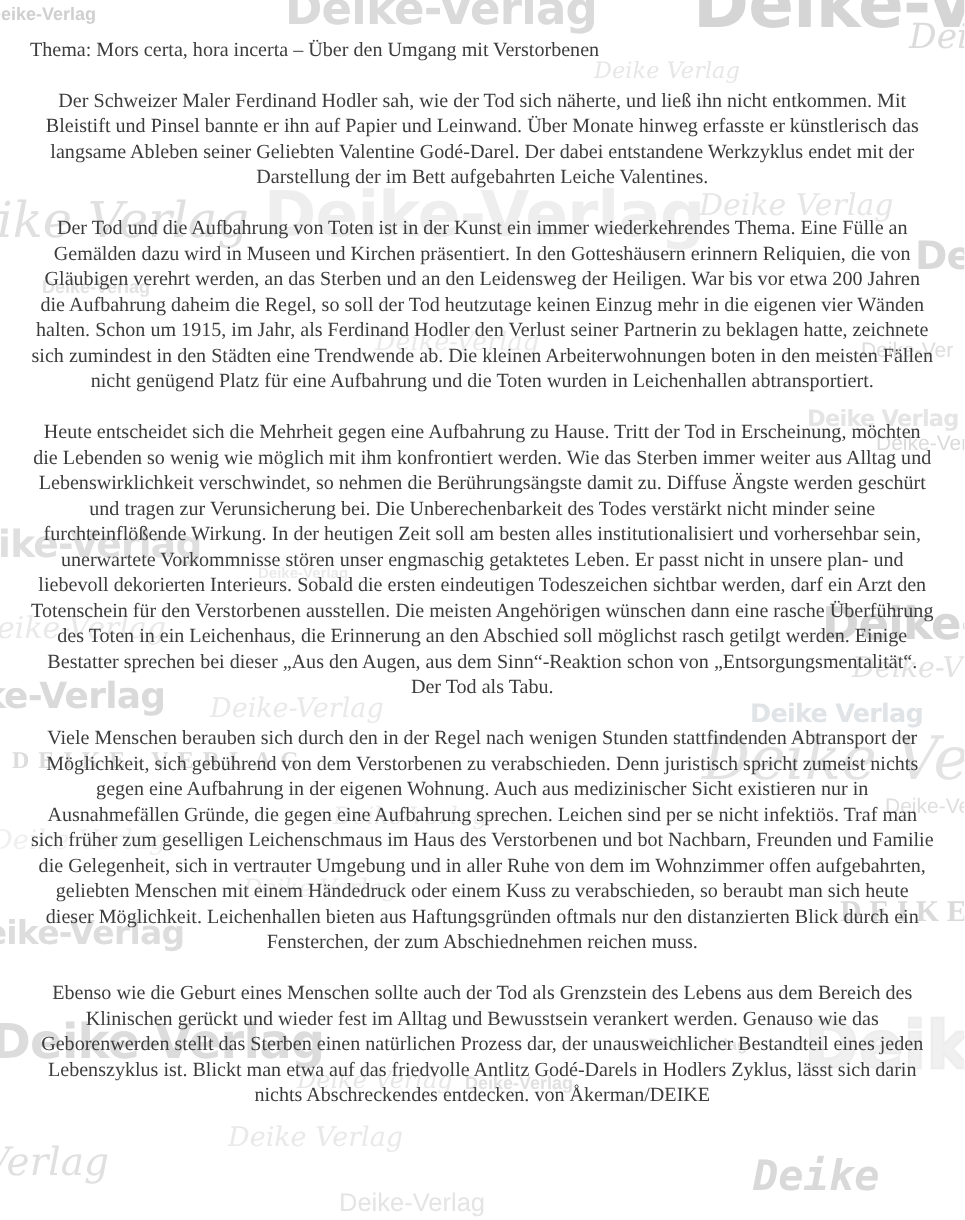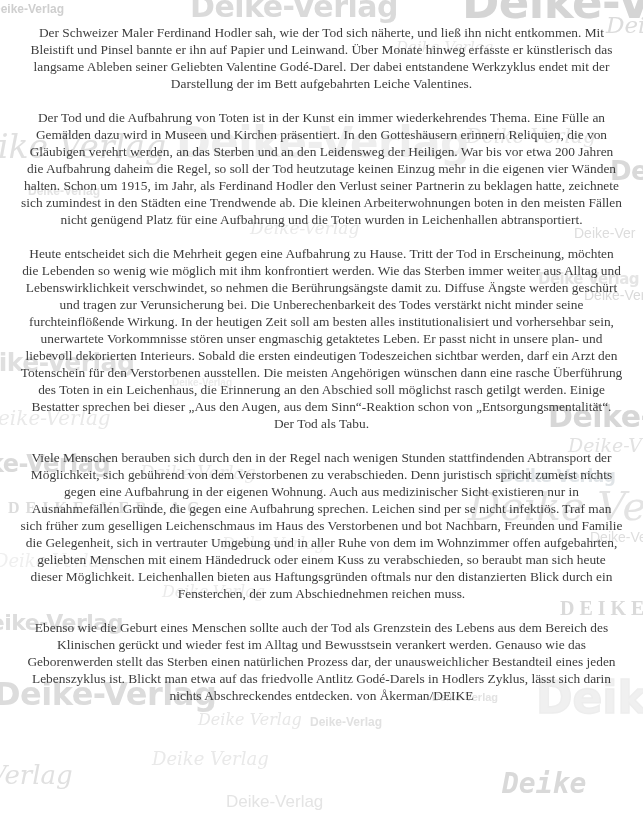--- a/index.html
+++ b/index.html
@@ -70,20 +70,21 @@
       <span class="wm wm-outline" style="left: 536px; top: 676px; font-size: 44px; color: rgb(240, 240, 240);">Deike</span>
       <span class="wm wm-script" style="left: 198px; top: 712px; font-size: 16px; color: rgb(231, 231, 231);">Deike Verlag</span>
       <span class="wm wm-sans" style="left: 310px; top: 716px; font-size: 12px; color: rgb(225, 225, 225);">Deike-Verlag</span>
       <span class="wm wm-script" style="left: 152px; top: 750px; font-size: 18px; color: rgb(233, 233, 233);">Deike Verlag</span>
       <span class="wm wm-script" style="left: -12px; top: 762px; font-size: 26px; color: rgb(224, 224, 224);">Verlag</span>
       <span class="wm wm-mono" style="left: 502px; top: 770px; font-size: 28px; color: rgb(217, 217, 217);">Deike</span>
       <span class="wm wm-serif" style="left: 226px; top: 793px; font-size: 17px; color: rgb(228, 228, 228);">Deike-Verlag</span>
     </div>
 
   <div class="content" style="color: rgb(61, 61, 61);">
+    <div class="title">Thema: Mors certa, hora incerta – Über den Umgang mit Verstorbenen</div>
 
     <p>Der Schweizer Maler Ferdinand Hodler sah, wie der Tod sich näherte, und ließ ihn nicht entkommen. Mit Bleistift und Pinsel bannte er ihn auf Papier und Leinwand. Über Monate hinweg erfasste er künstlerisch das langsame Ableben seiner Geliebten Valentine Godé-Darel. Der dabei entstandene Werkzyklus endet mit der Darstellung der im Bett aufgebahrten Leiche Valentines.</p>
 
     <p>Der Tod und die Aufbahrung von Toten ist in der Kunst ein immer wiederkehrendes Thema. Eine Fülle an Gemälden dazu wird in Museen und Kirchen präsentiert. In den Gotteshäusern erinnern Reliquien, die von Gläubigen verehrt werden, an das Sterben und an den Leidensweg der Heiligen. War bis vor etwa 200 Jahren die Aufbahrung daheim die Regel, so soll der Tod heutzutage keinen Einzug mehr in die eigenen vier Wänden halten. Schon um 1915, im Jahr, als Ferdinand Hodler den Verlust seiner Partnerin zu beklagen hatte, zeichnete sich zumindest in den Städten eine Trendwende ab. Die kleinen Arbeiterwohnungen boten in den meisten Fällen nicht genügend Platz für eine Aufbahrung und die Toten wurden in Leichenhallen abtransportiert.</p>
 
     <p>Heute entscheidet sich die Mehrheit gegen eine Aufbahrung zu Hause. Tritt der Tod in Erscheinung, möchten die Lebenden so wenig wie möglich mit ihm konfrontiert werden. Wie das Sterben immer weiter aus Alltag und Lebenswirklichkeit verschwindet, so nehmen die Berührungsängste damit zu. Diffuse Ängste werden geschürt und tragen zur Verunsicherung bei. Die Unberechenbarkeit des Todes verstärkt nicht minder seine furchteinflößende Wirkung. In der heutigen Zeit soll am besten alles institutionalisiert und vorhersehbar sein, unerwartete Vorkommnisse stören unser engmaschig getaktetes Leben. Er passt nicht in unsere plan- und liebevoll dekorierten Interieurs. Sobald die ersten eindeutigen Todeszeichen sichtbar werden, darf ein Arzt den Totenschein für den Verstorbenen ausstellen. Die meisten Angehörigen wünschen dann eine rasche Überführung des Toten in ein Leichenhaus, die Erinnerung an den Abschied soll möglichst rasch getilgt werden. Einige Bestatter sprechen bei dieser „Aus den Augen, aus dem Sinn“-Reaktion schon von „Entsorgungsmentalität“. Der Tod als Tabu.</p>
 
     <p>Viele Menschen berauben sich durch den in der Regel nach wenigen Stunden stattfindenden Abtransport der Möglichkeit, sich gebührend von dem Verstorbenen zu verabschieden. Denn juristisch spricht zumeist nichts gegen eine Aufbahrung in der eigenen Wohnung. Auch aus medizinischer Sicht existieren nur in Ausnahmefällen Gründe, die gegen eine Aufbahrung sprechen. Leichen sind per se nicht infektiös. Traf man sich früher zum geselligen Leichenschmaus im Haus des Verstorbenen und bot Nachbarn, Freunden und Familie die Gelegenheit, sich in vertrauter Umgebung und in aller Ruhe von dem im Wohnzimmer offen aufgebahrten, geliebten Menschen mit einem Händedruck oder einem Kuss zu verabschieden, so beraubt man sich heute dieser Möglichkeit. Leichenhallen bieten aus Haftungsgründen oftmals nur den distanzierten Blick durch ein Fensterchen, der zum Abschiednehmen reichen muss.</p>
 
     <p><span>Ebenso wie die Geburt eines Menschen sollte auch der Tod als Grenzstein des Lebens aus dem Bereich des Klinischen gerückt und wieder fest im Alltag und Bewusstsein verankert werden. Genauso wie das Geborenwerden stellt das Sterben einen natürlichen Prozess dar, der unausweichlicher Bestandteil eines jeden Lebenszyklus ist. Blickt man etwa auf das friedvolle Antlitz Godé-Darels in Hodlers Zyklus, lässt sich darin nichts Abschreckendes entdecken.</span> <span>von Åkerman/DEIKE</span></p>

